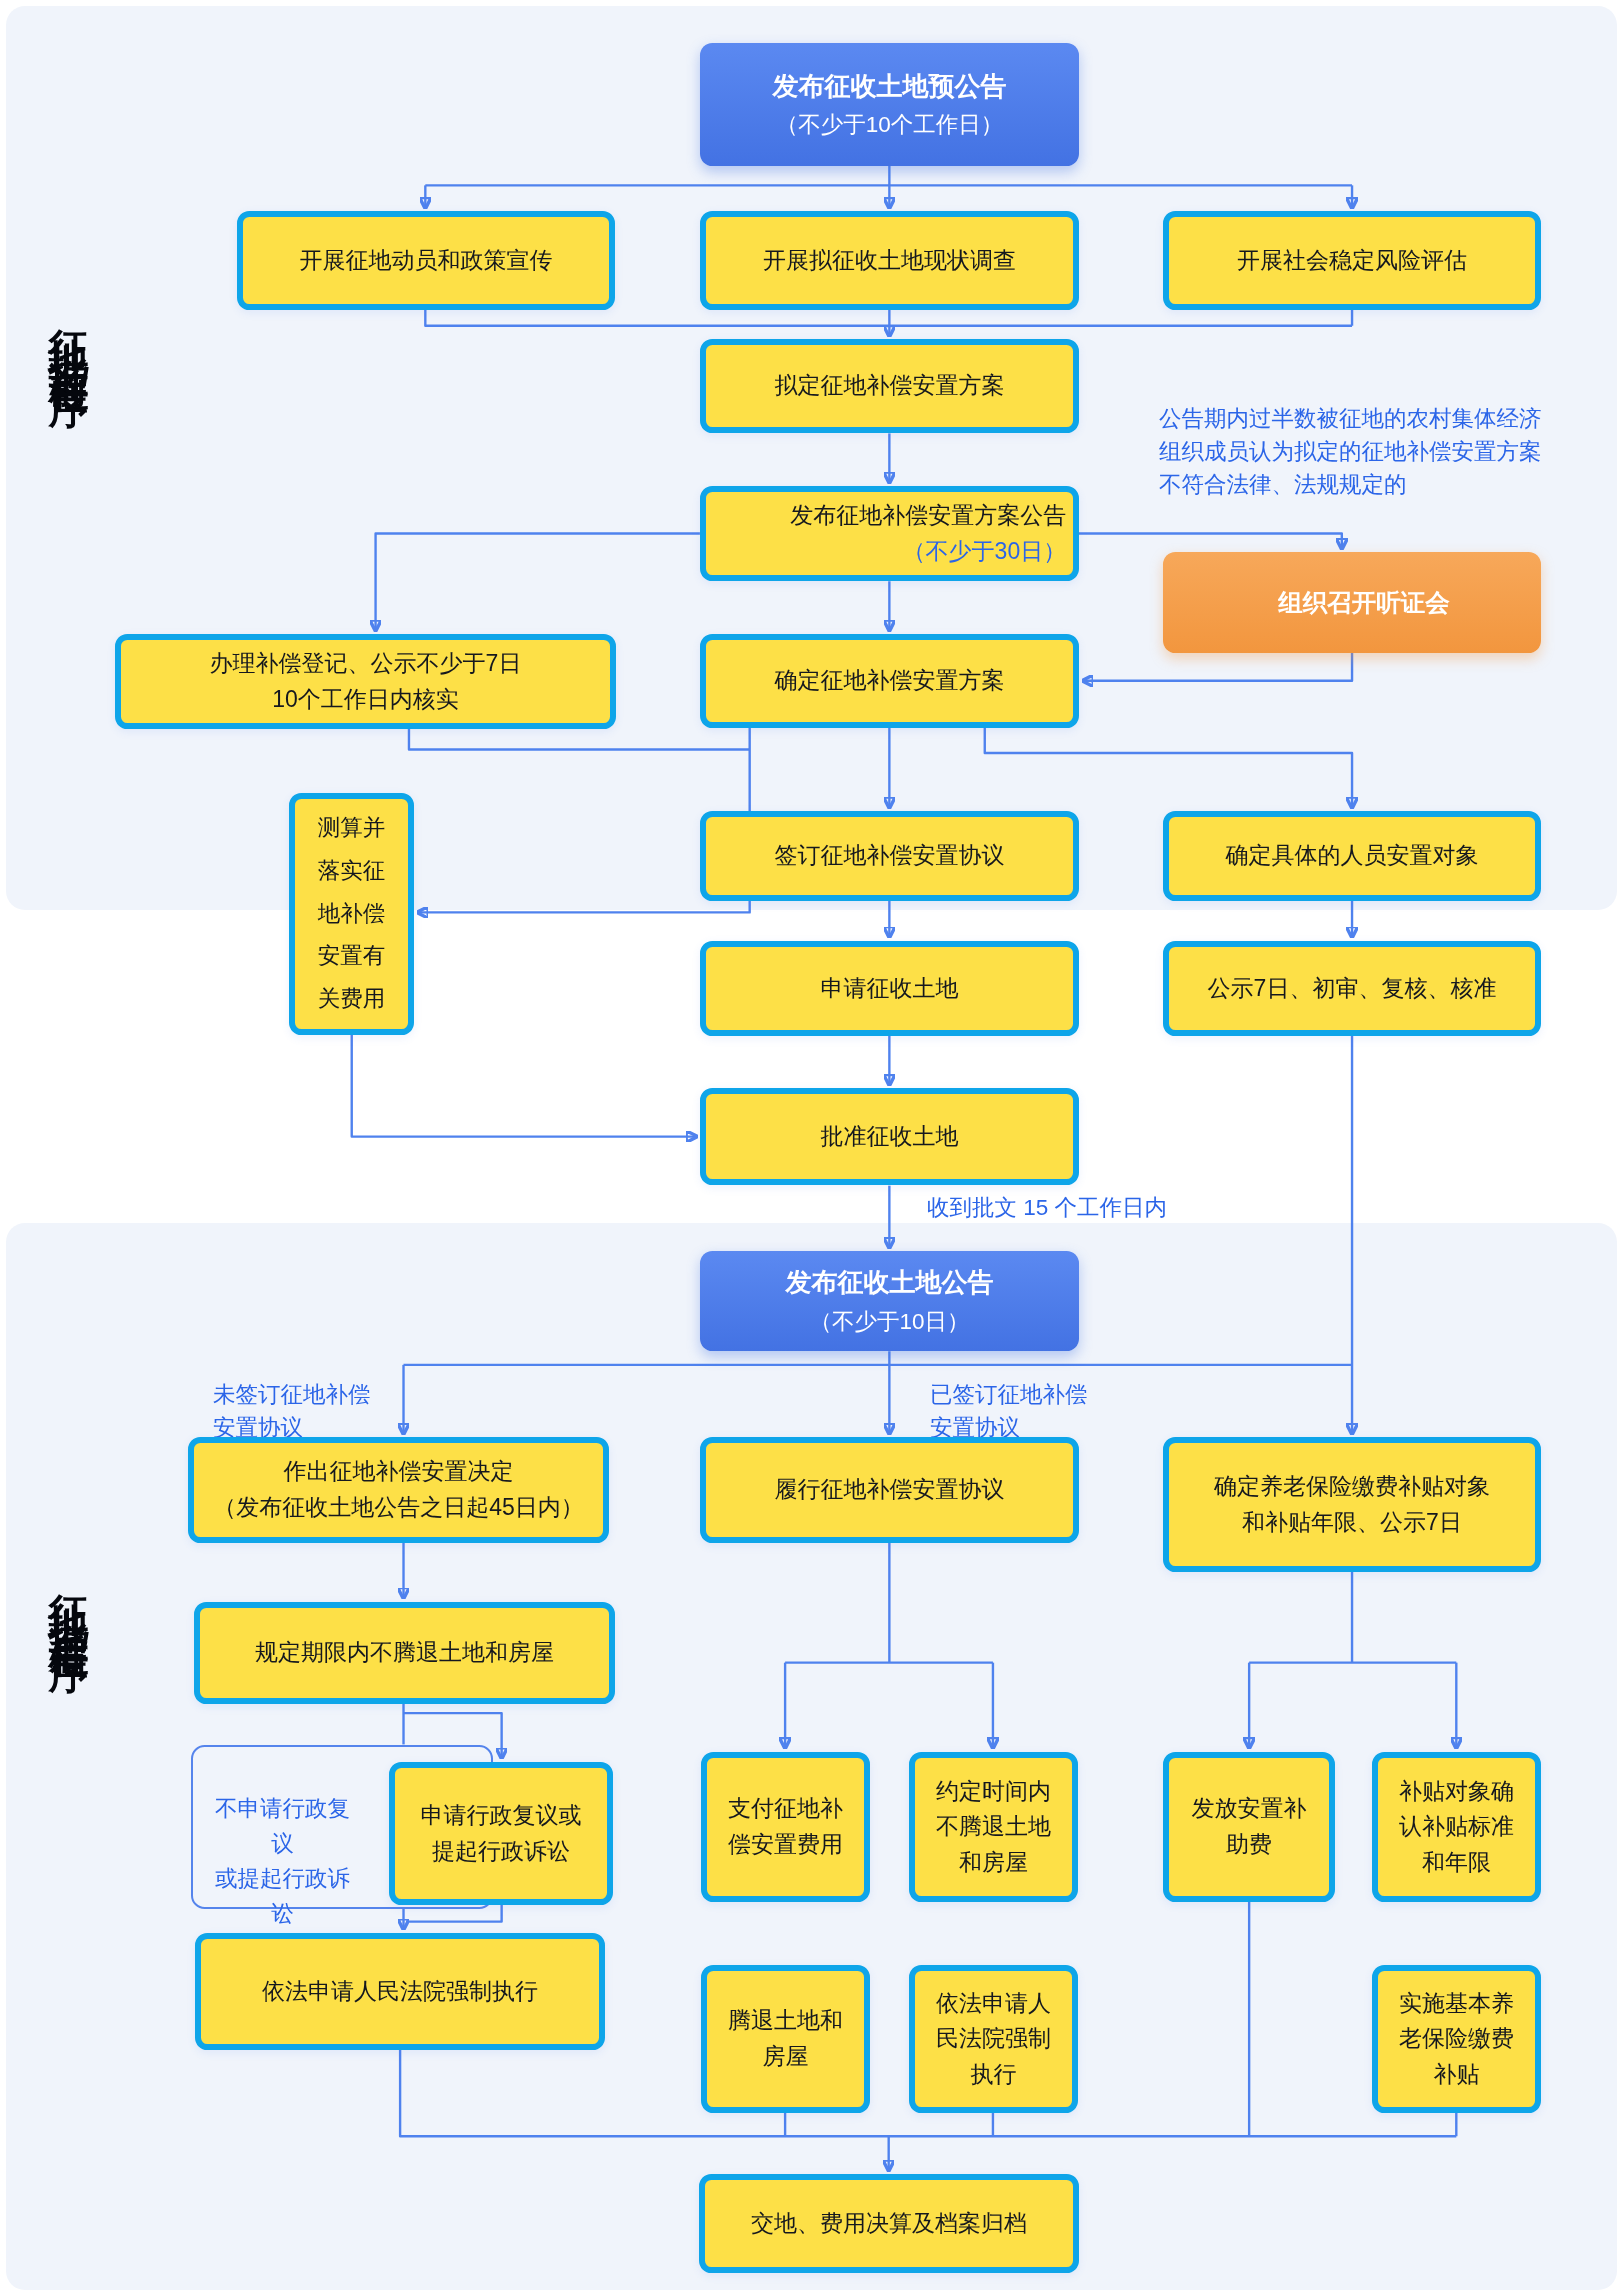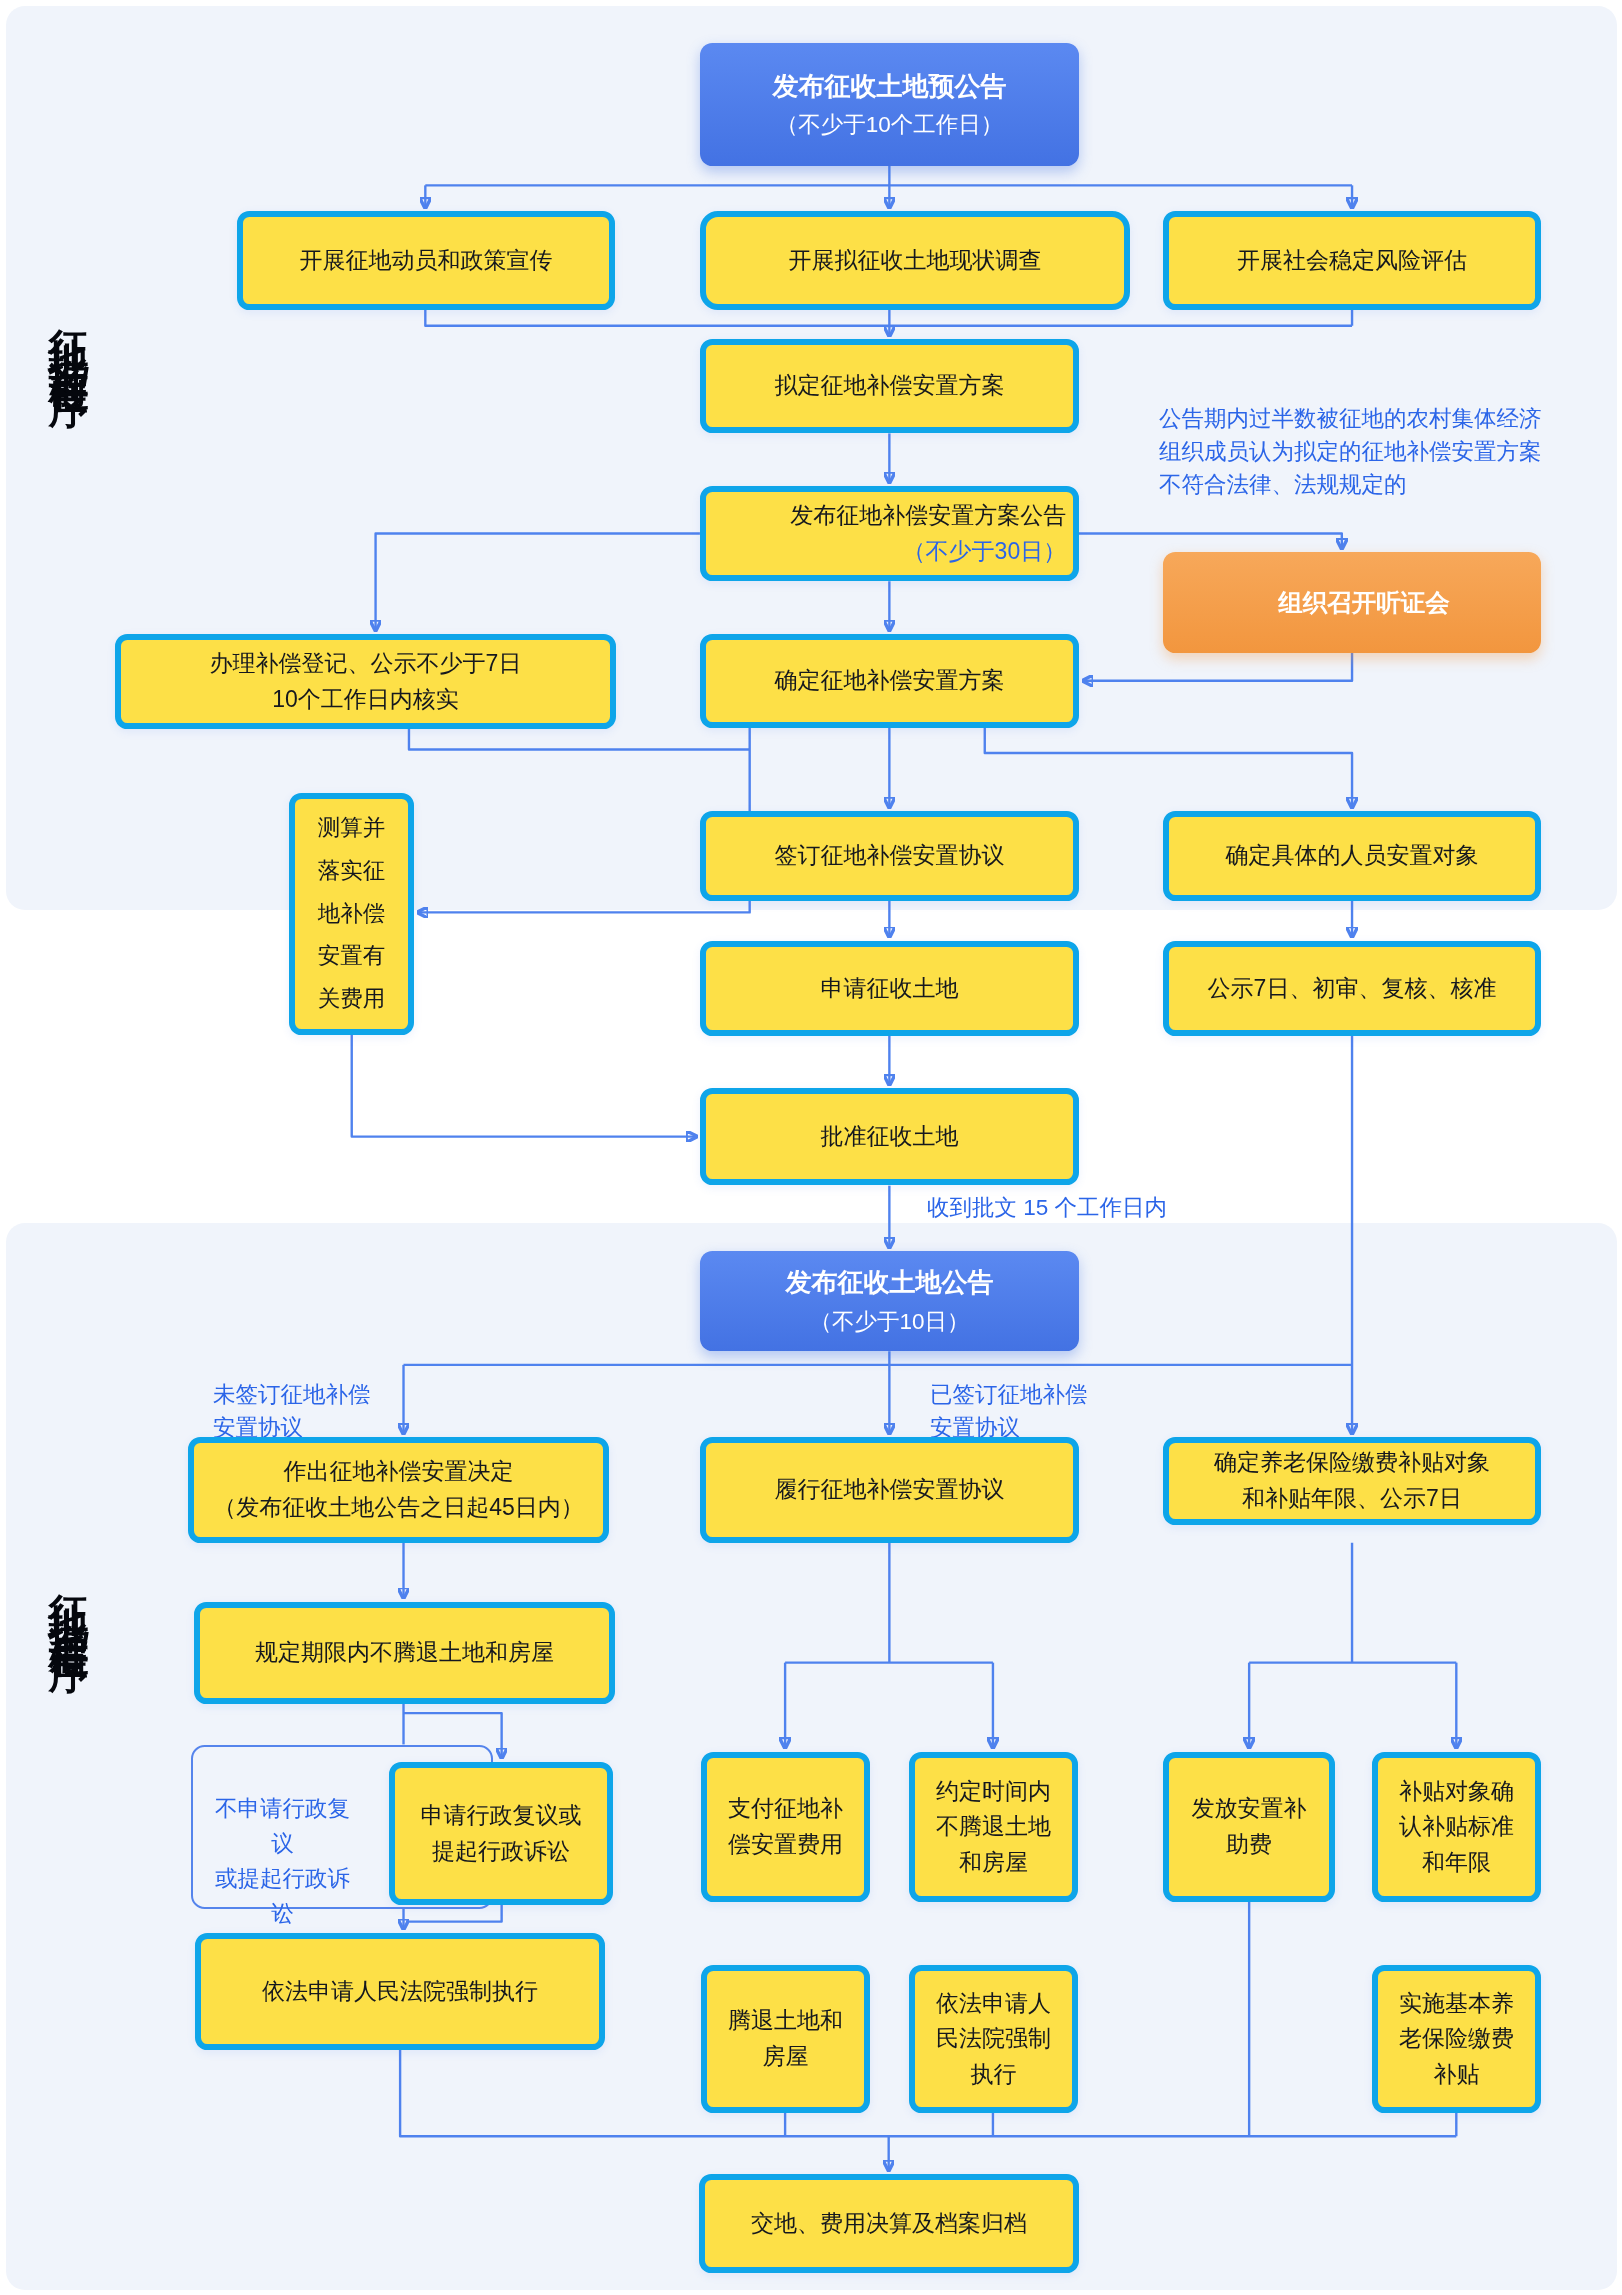--- a/index.html
+++ b/index.html
@@ -109,21 +109,21 @@
 安置协议</div>
   <div class="note" style="left:930px;top:1378px;">已签订征地补偿
 安置协议</div>
 
   <div class="node primary" style="left:700px;top:43px;width:379px;height:123px;">
     <div class="t1">发布征收土地预公告</div>
     <div class="t2">（不少于10个工作日）</div>
   </div>
 
   <div class="node" style="left:237px;top:211px;width:378px;height:99px;">开展征地动员和政策宣传</div>
-  <div class="node" style="left:700px;top:211px;width:430px;height:99px;border-radius:18px;">开展拟征收土地现状调查</div>
+  <div class="node" style="left:700px;top:211px;width:379px;height:99px;">开展拟征收土地现状调查</div>
   <div class="node" style="left:1163px;top:211px;width:378px;height:99px;">开展社会稳定风险评估</div>
 
   <div class="node" style="left:700px;top:339px;width:379px;height:94px;">拟定征地补偿安置方案</div>
 
   <div class="node" style="left:700px;top:486px;width:379px;height:95px;align-items:flex-end;">
     <div>发布征地补偿安置方案公告</div>
     <div class="blue-line">（不少于30日）</div>
   </div>
 
   <div class="node warn" style="left:1163px;top:552px;width:378px;height:101px;">组织召开听证会</div>
@@ -148,21 +148,21 @@
   <div class="node" style="left:700px;top:1088px;width:379px;height:97px;">批准征收土地</div>
 
   <div class="node primary" style="left:700px;top:1251px;width:379px;height:100px;">
     <div class="t1">发布征收土地公告</div>
     <div class="t2">（不少于10日）</div>
   </div>
 
   <div class="node" style="left:188px;top:1437px;width:421px;height:106px;">作出征地补偿安置决定
 （发布征收土地公告之日起45日内）</div>
   <div class="node" style="left:700px;top:1437px;width:379px;height:106px;">履行征地补偿安置协议</div>
-  <div class="node" style="left:1163px;top:1437px;width:378px;height:88px;">确定养老保险缴费补贴对象
+  <div class="node" style="left:1163px;top:1437px;width:378px;height:135px;">确定养老保险缴费补贴对象
 和补贴年限、公示7日</div>
 
   <div class="node" style="left:194px;top:1602px;width:421px;height:102px;">规定期限内不腾退土地和房屋</div>
 
   <div class="node outline-box" style="left:191px;top:1745px;width:302px;height:164px;"></div>
   <div class="note" style="left:204px;top:1791px;line-height:35px;text-align:center;width:157px;">不申请行政复议
 或提起行政诉讼</div>
 
   <div class="node" style="left:389px;top:1762px;width:224px;height:143px;">申请行政复议或
 提起行政诉讼</div>

